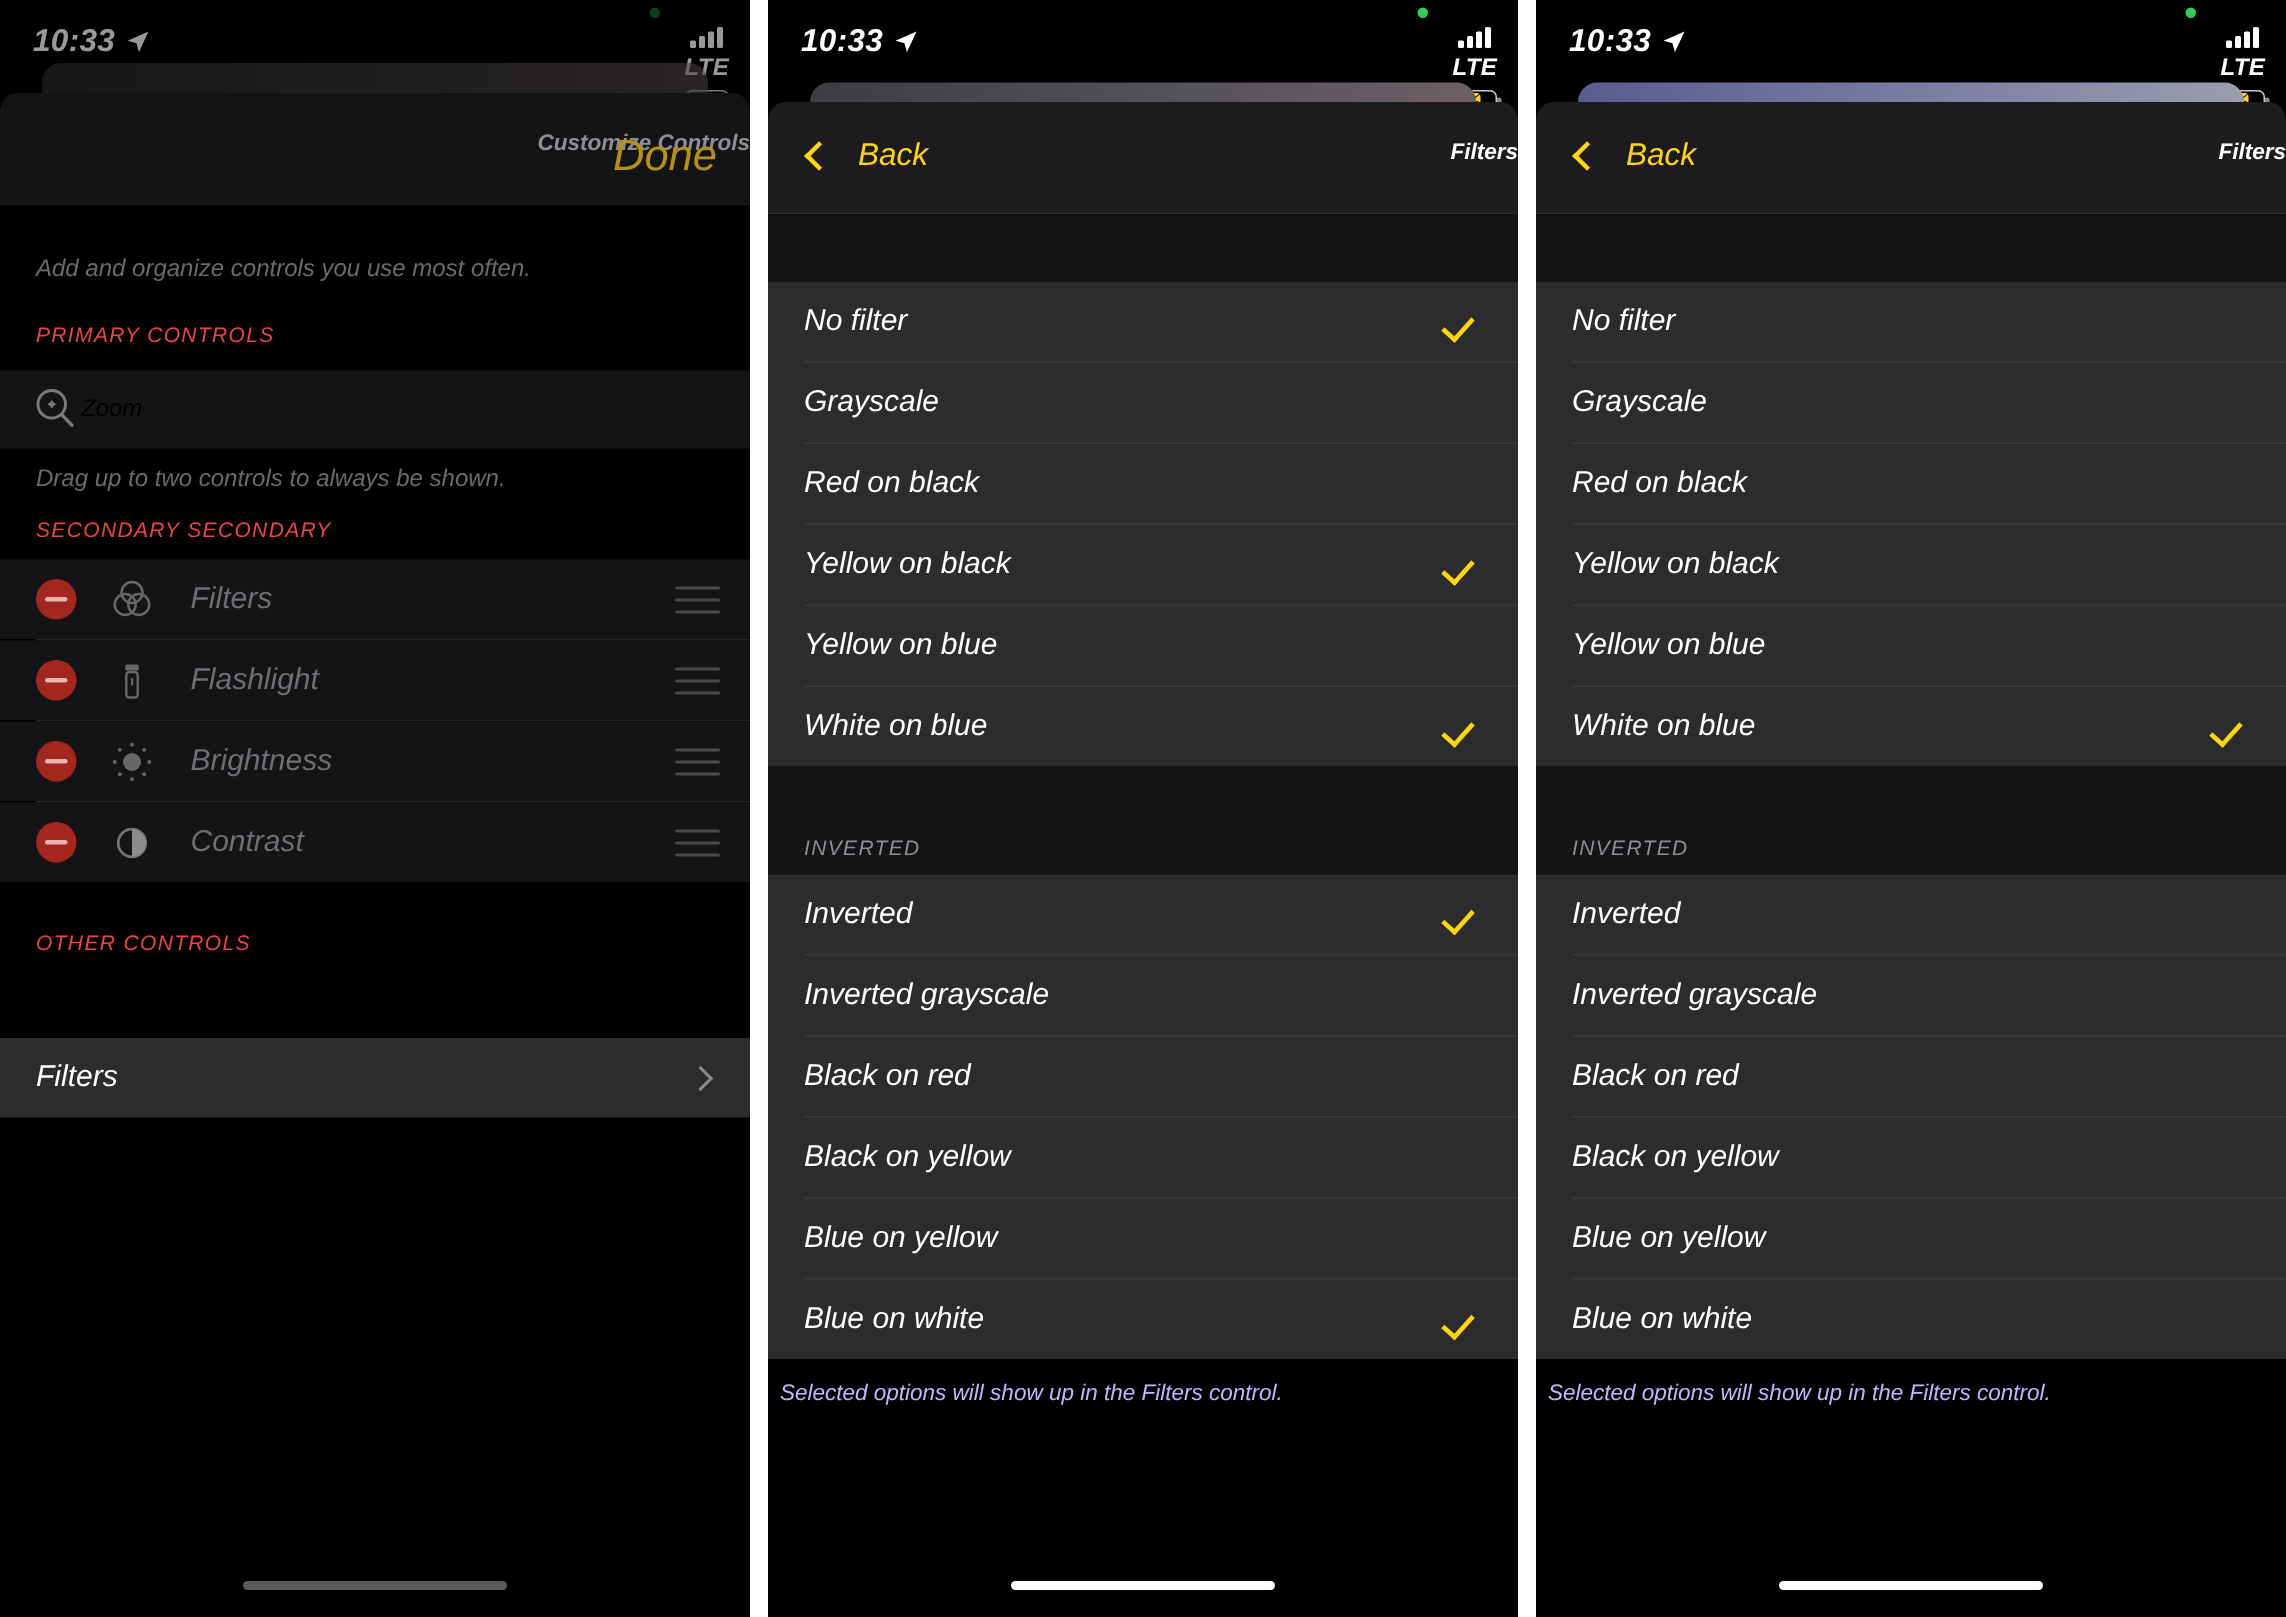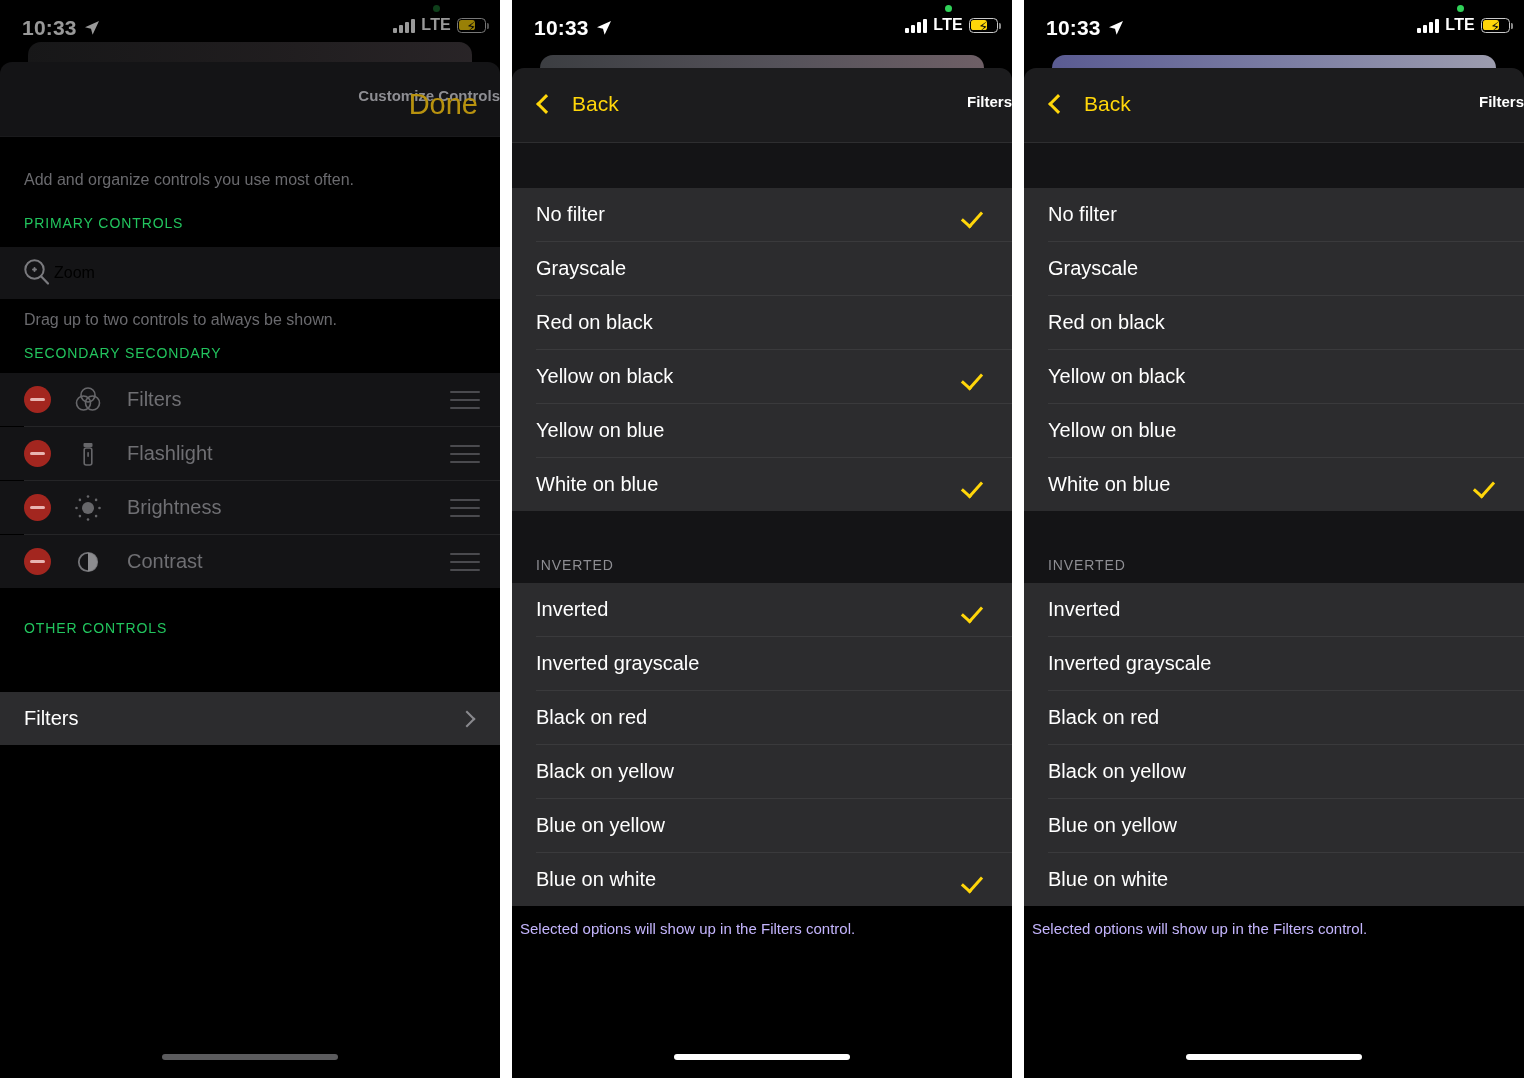--- a/index.html
+++ b/index.html
@@ -1,33 +1,33 @@
 <!DOCTYPE html>
 <html><head>
 <meta charset="utf-8">
 <style>
   html,body{margin:0;padding:0;background:#ffffff;}
   body{
     width:1524px;height:1078px;overflow:hidden;
     font-family:"Liberation Sans","DejaVu Sans",sans-serif;
     -webkit-font-smoothing:antialiased;
   }
-  .stage{position:relative;width:1524px;height:1078px;background:#ffffff;}
+  .stage{position:relative;width:1524px;height:1078px;background:#ffffff;font-style:italic;}
 
   
   .phone{position:absolute;top:0;height:1078px;width:500px;background:#000;overflow:hidden;}
   .phone.p1{left:0;}
   .phone.p2{left:512px;}
   .phone.p3{left:1024px;}
 
   
   .statusbar{position:relative;height:58px;}
   .sb-time{position:absolute;left:22px;top:16px;font-size:21px;font-weight:bold;color:#fff;letter-spacing:.2px;}
   .sb-loc{position:absolute;left:84px;top:20px;width:16px;height:16px;}
-  .sb-right{position:absolute;right:14px;top:17px;display:flex;align-items:center;gap:6px;}
+  .sb-right{position:absolute;right:14px;top:17px;display:flex;align-items:center;gap:6px;flex-direction:column;}
   .sb-dot{position:absolute;right:60px;top:5px;width:7px;height:7px;border-radius:50%;background:#30d158;}
   .bars{display:flex;align-items:flex-end;gap:2px;height:15px;}
   .bars i{display:block;width:4px;background:#fff;border-radius:1px;}
   .bars i:nth-child(1){height:5px;}
   .bars i:nth-child(2){height:8px;}
   .bars i:nth-child(3){height:11px;}
   .bars i:nth-child(4){height:14px;}
   .lte{font-size:16px;font-weight:bold;color:#fff;letter-spacing:.2px;line-height:1;}
   .batt{position:relative;width:29px;height:15px;border:1.6px solid #c9c9c9;border-radius:4.5px;box-sizing:border-box;}
   .batt:after{content:"";position:absolute;right:-4px;top:4px;width:2.4px;height:6px;background:#8a8a8a;border-radius:0 1.5px 1.5px 0;}
@@ -69,21 +69,21 @@
   .row{position:relative;height:53px;display:flex;align-items:center;padding-left:24px;box-sizing:border-box;}
   .row .rlabel{font-size:20px;color:#ffffff;flex:1;}
   .sep{height:1px;background:#3a3a3c;margin-left:24px;}
   .p1 .sep{background:#252527;}
   .check{width:26px;height:26px;margin-right:24px;position:relative;}
   .check.on:before{content:"";position:absolute;left:4px;top:5px;width:9px;height:17px;border-right:3.6px solid #ffd60a;border-bottom:3.6px solid #ffd60a;transform:rotate(42deg);}
   .footnote{color:#c4b5fd;font-size:15px;padding:14px 24px 0 8px;background:#000;}
 
   
   .p1 .blurb{color:#6a6a6e;font-size:16px;padding:0 24px;}
-  .p1 .caphdr{color:#22c55e;font-size:14px;letter-spacing:.9px;padding:0 24px;}
+  .p1 .caphdr{color:#ef4444;font-size:14px;letter-spacing:.9px;padding:0 24px;}
   .ctlrow{position:relative;height:53px;display:flex;align-items:center;background:#141416;}
   .ctlrow .minus{width:27px;height:27px;border-radius:50%;background:#a3261f;margin-left:24px;position:relative;flex:none;}
   .ctlrow .minus:before{content:"";position:absolute;left:6px;top:12px;width:15px;height:3px;background:#e8b5b2;border-radius:2px;}
   .ctlrow .cicon{width:34px;height:34px;margin-left:20px;position:relative;flex:none;opacity:.62;}
   .ctlrow .clabel{font-size:20px;color:#6f6f73;margin-left:22px;flex:1;}
   .ctlrow .grip{width:30px;height:18px;margin-right:20px;display:flex;flex-direction:column;justify-content:space-between;flex:none;}
   .ctlrow .grip i{display:block;height:2px;background:#4a4a4e;border-radius:1px;}
   .zoomrow{position:relative;height:52px;display:flex;align-items:center;background:#141416;}
 
   

